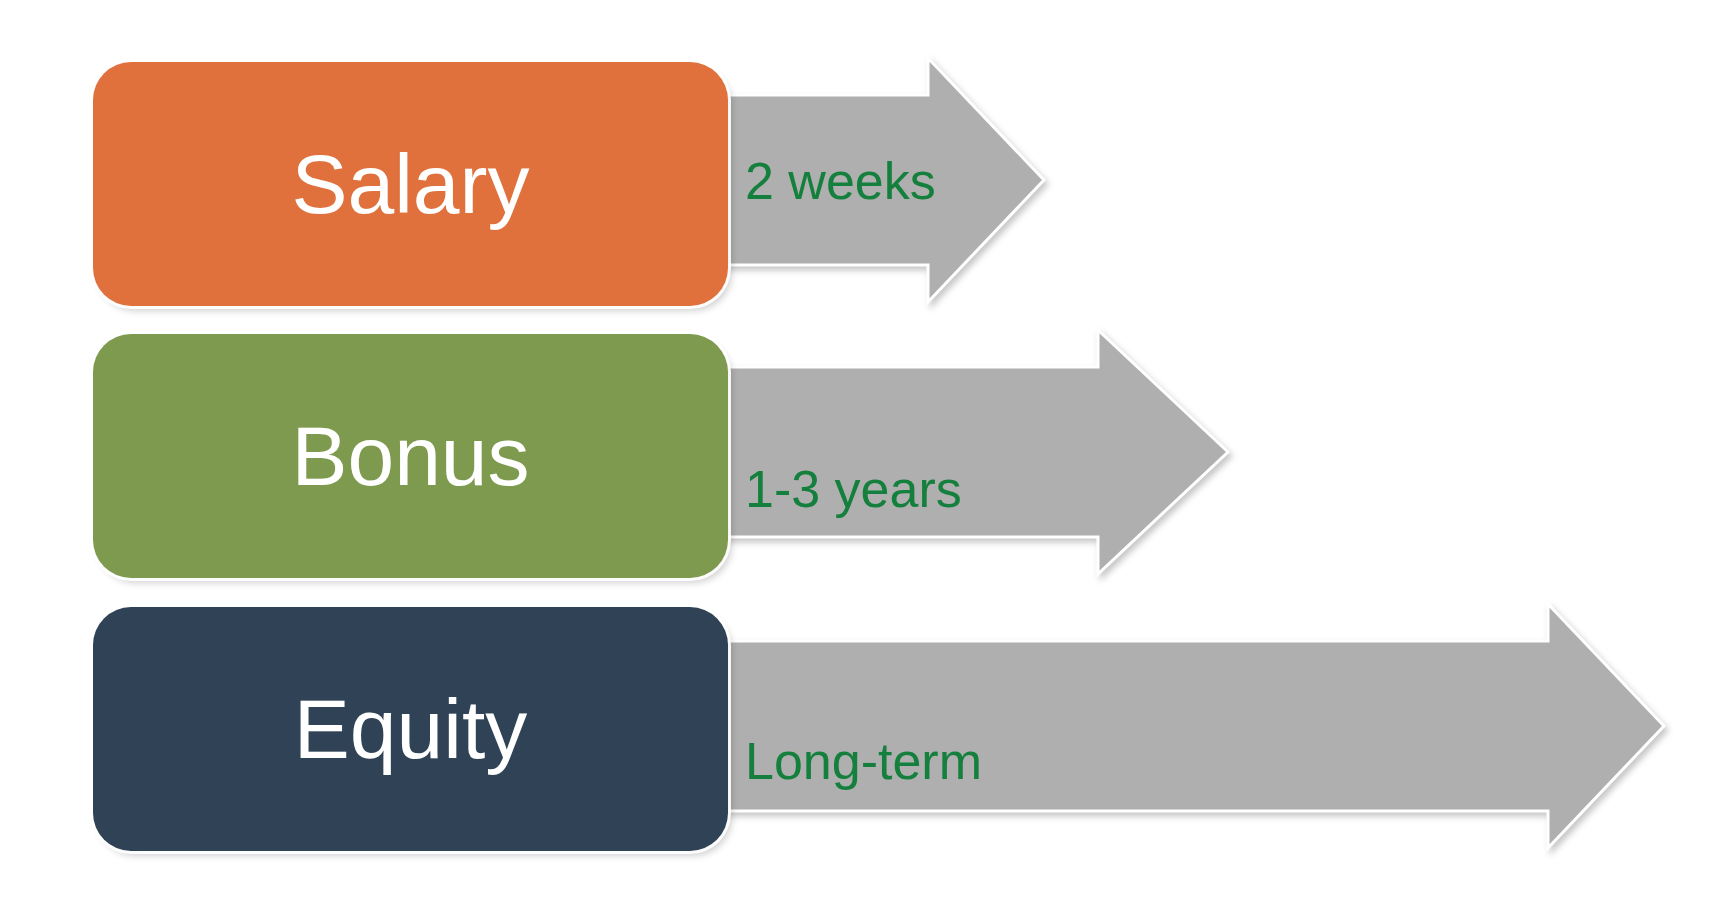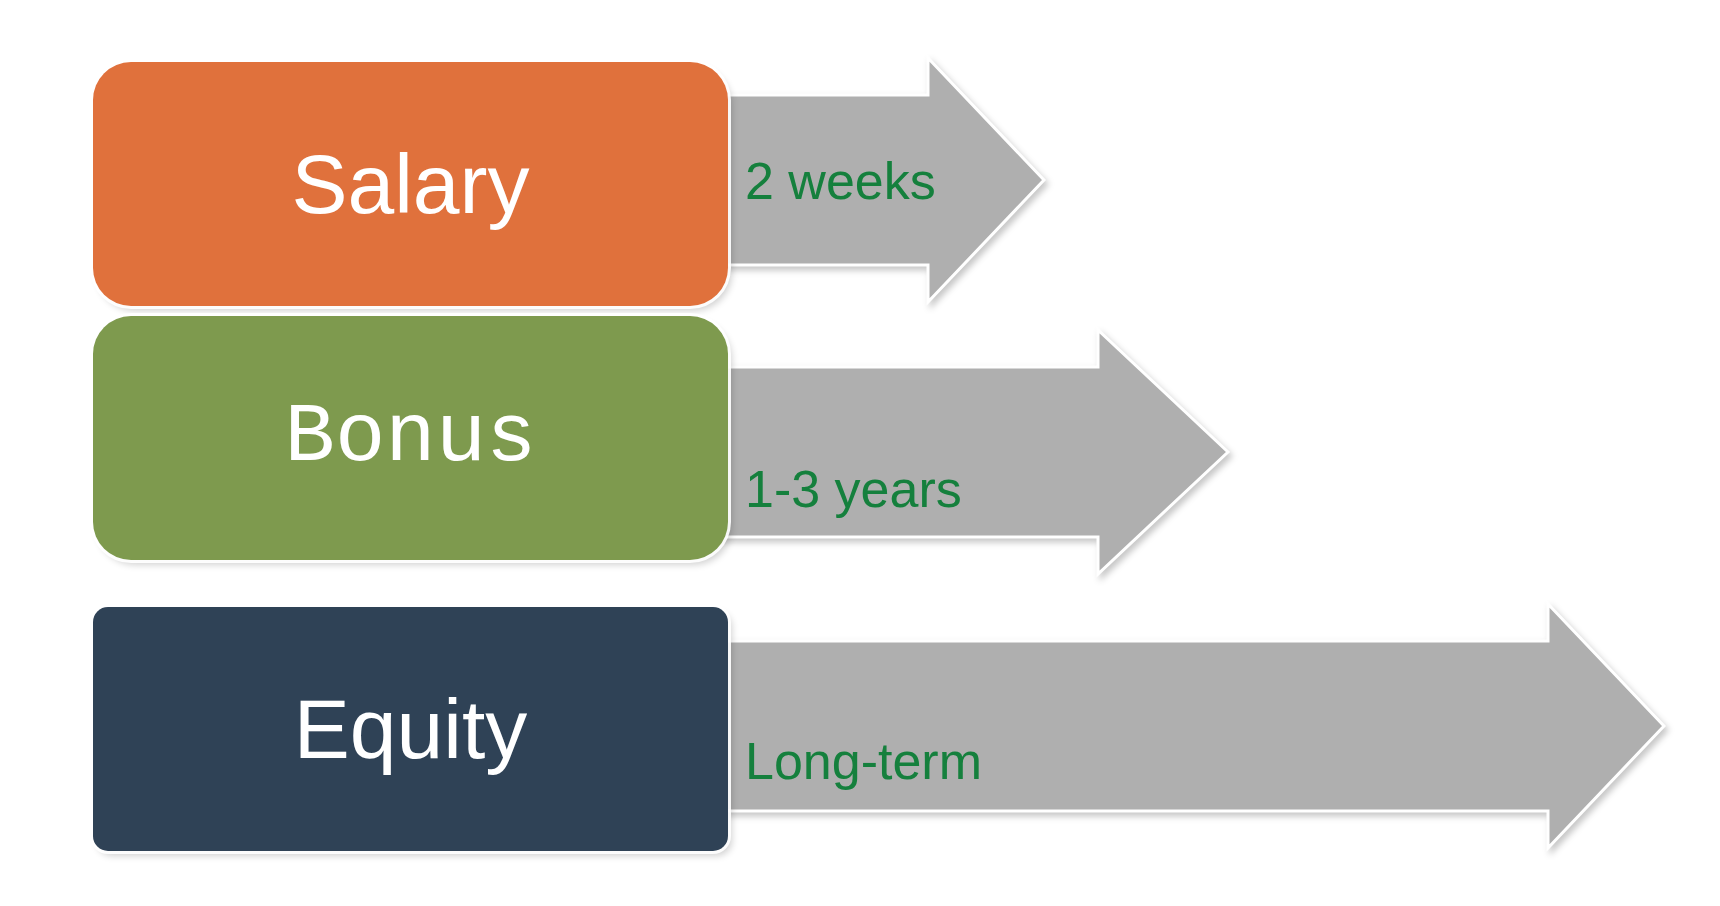--- a/index.html
+++ b/index.html
@@ -40,22 +40,22 @@
     left: 745px;
     width: 430px;
     height: 62px;
     line-height: 62px;
     font-size: 52px;
     color: #15803d;
     z-index: 3;
     white-space: nowrap;
   }
   .r1 .box   { top: 62px; }
-  .r2 .box   { top: 316px; font-family: Liberation Mono, monospace; }
-  .r3 .box   { top: 607px; border-radius: 15px; }
+  .r2 .box   { top: 334px; }
+  .r3 .box   { top: 607px; }
   .r1 .arrow-svg { top: 54px; }
   .r2 .arrow-svg { top: 326px; }
   .r3 .arrow-svg { top: 600px; }
   .r1 .arrow-label { top: 150px; }
   .r2 .arrow-label { top: 422px; margin-top: 36px; }
   .r3 .arrow-label { top: 730px; }
 </style>
 </head>
 <body>
 

